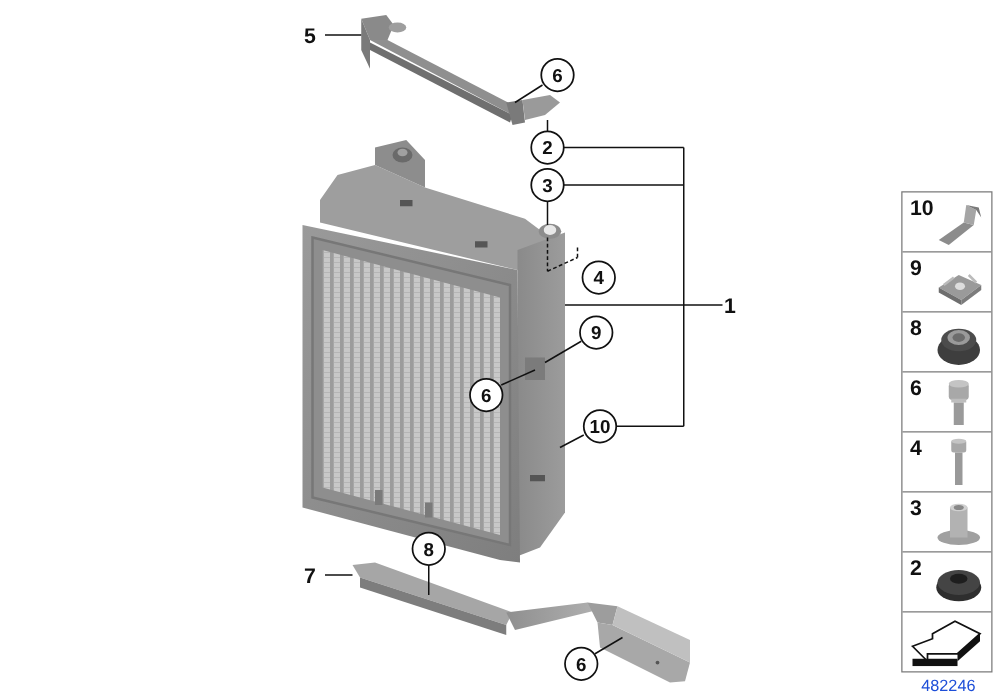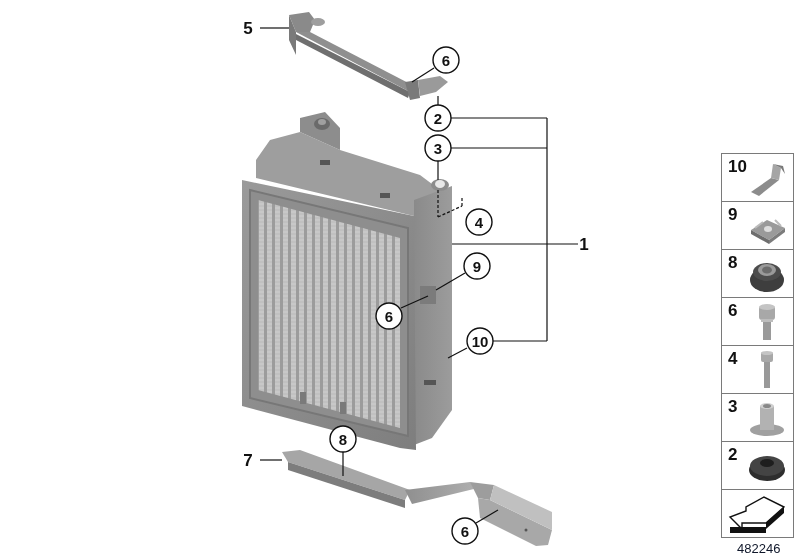--- a/index.html
+++ b/index.html
@@ -5,21 +5,21 @@
   html, body { margin: 0; padding: 0; background: #ffffff; }
   body { width: 800px; height: 560px; position: relative; overflow: hidden; font-family: "Liberation Sans", sans-serif; }
   #diagram { position: absolute; left: 0; top: 0; width: 800px; height: 560px; }
   .callout-text { font-family: "Liberation Sans", sans-serif; font-weight: bold; font-size: 15px; fill: #111; }
   .label-text { font-family: "Liberation Sans", sans-serif; font-weight: bold; font-size: 17px; fill: #111; }
   .legend { position: absolute; left: 721px; top: 153px; width: 71px; border: 1px solid #7a7a7a; background: #fff; }
   .legend-cell { position: relative; height: 47px; border-bottom: 1px solid #7a7a7a; box-sizing: content-box; }
   .legend-cell:last-child { border-bottom: none; }
   .legend-num { position: absolute; left: 6px; top: 3px; font-weight: bold; font-size: 17px; color: #111; font-family: "Liberation Sans", sans-serif; }
   .legend-icon { position: absolute; right: 4px; top: 4px; width: 44px; height: 40px; }
-  .doc-number { position: absolute; left: 737px; top: 541px; font-size: 13px; color: #0f172a; font-family: "Liberation Sans", sans-serif; }
+  .doc-number { position: absolute; left: 737px; top: 541px; font-size: 13px; color: #1d4ed8; font-family: "Liberation Sans", sans-serif; }
 </style>
 </head>
 <body>
 
 <svg id="diagram" viewBox="0 0 800 560" xmlns="http://www.w3.org/2000/svg">
   <defs>
     <linearGradient id="gFront" x1="0" y1="0" x2="1" y2="1">
       <stop offset="0" stop-color="#9a9a9a"></stop>
       <stop offset="1" stop-color="#7e7e7e"></stop>
     </linearGradient>

